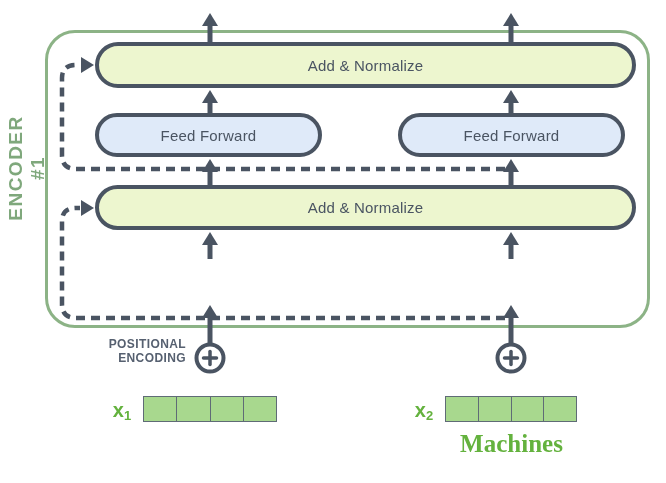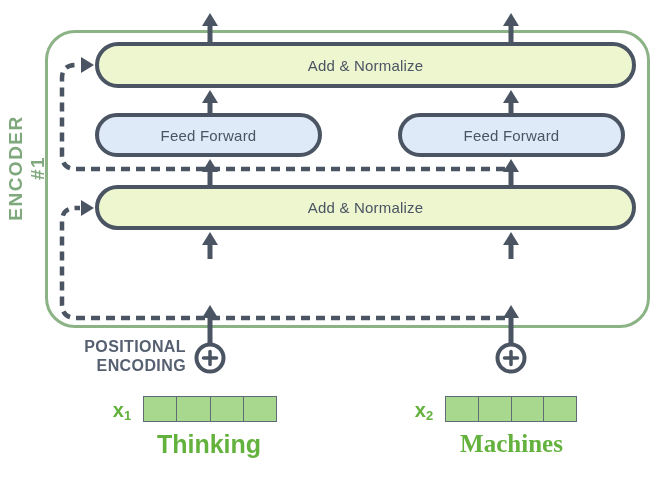--- a/index.html
+++ b/index.html
@@ -56,21 +56,21 @@
   .an1 { left: 95px; top: 42px;  width: 541px; height: 46px; border-radius: 23px; background: var(--an_fill); }
   .ffl { left: 95px; top: 113px; width: 227px; height: 44px; border-radius: 22px; background: var(--ff_fill); }
   .ffr { left: 398px; top: 113px; width: 227px; height: 44px; border-radius: 22px; background: var(--ff_fill); }
   .an2 { left: 95px; top: 185px; width: 541px; height: 45px; border-radius: 23px; background: var(--an_fill); }
   .sa  { left: 95px; top: 257px; width: 541px; height: 46px; border-radius: 23px; background: var(--sa_fill); }
   .pe-label {
     position: absolute;
     left: 58px; top: 337px;
     width: 128px;
     text-align: right;
-    font-size: 16px;
+    font-size: 12px;
     font-weight: bold;
     letter-spacing: 0.4px;
     line-height: 1.2;
     color: var(--pe_text);
     white-space: pre-line;
   }
   .vec {
     position: absolute;
     top: 396px;
     height: 26px;
@@ -209,16 +209,15 @@
     </div>
 
   <div class="xlab xlab2"><span>x</span><sub>2</sub></div>
   <div class="vec vec2">
       <div class="vcell"></div>
       <div class="vcell"></div>
       <div class="vcell"></div>
       <div class="vcell"></div>
     </div>
 
-  <div class="word word1">Thinking</div>
   <div class="word word2">Machines</div>
 
 </div>
 
 </body></html>

